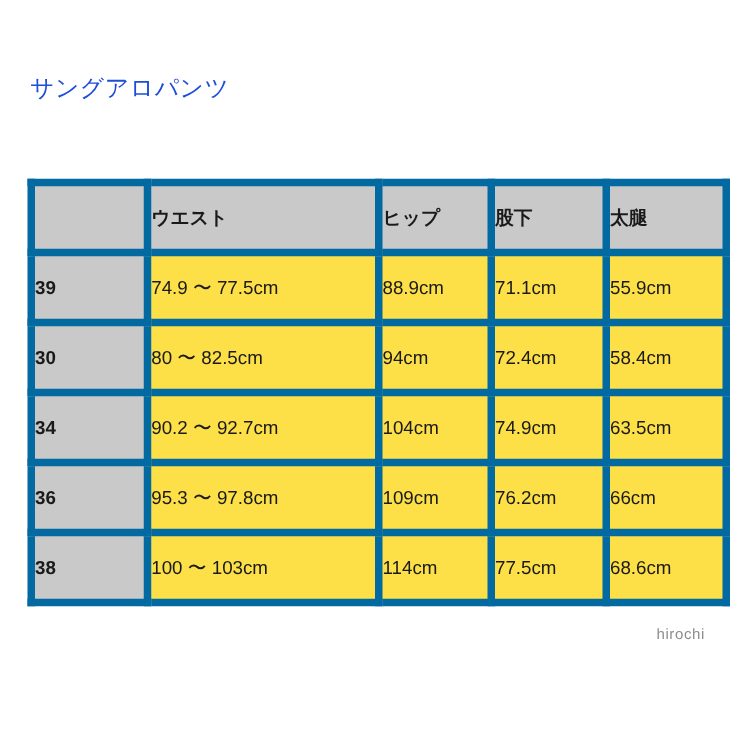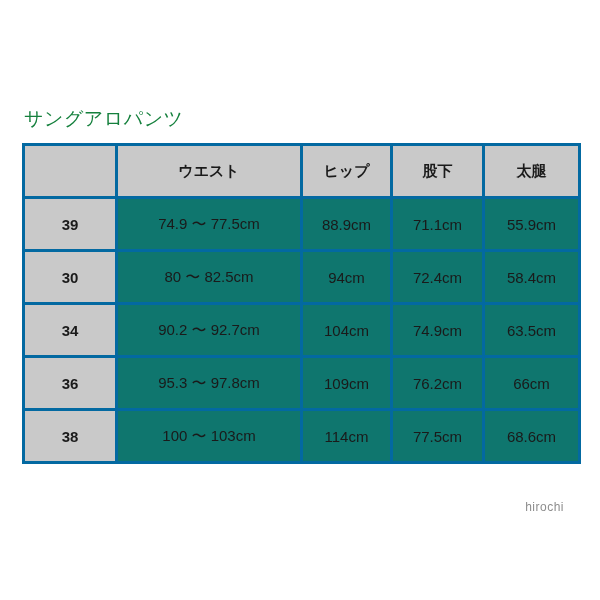--- a/index.html
+++ b/index.html
@@ -21,59 +21,58 @@
     width: 600px;
     height: 600px;
     background: #ffffff;
     box-sizing: border-box;
   }
   .title {
     position: absolute;
     left: 24px;
     top: 58px;
     font-size: 19px;
-    color: #15803d;
+    color: #1d4ed8;
     letter-spacing: 0.5px;
     white-space: nowrap;
-    margin-top: 48px;
   }
   .size-table {
     position: absolute;
     left: 22px;
     top: 143px;
     width: 556px;
     border-collapse: collapse;
     table-layout: fixed;
   }
   .size-table th,
   .size-table td {
-    border: 3px solid #0369a1;
+    border: 6px solid #0369a1;
     height: 50px;
-    text-align: center;
+    text-align: left;
     vertical-align: middle;
     font-size: 15px;
     color: #1a1a1a;
     font-weight: normal;
     padding: 0;
   }
   .size-table thead th {
     background: #c9c9c9;
     font-weight: bold;
     font-size: 15px;
   }
   .size-table thead th.corner {
     background: #c9c9c9;
   }
   .size-table tbody th.rowhead {
     background: #c9c9c9;
     font-weight: bold;
     font-size: 15px;
   }
   .size-table tbody td {
-    background: #0f766e;
+    background: #fde047;
   }
   col.c-size   { width: 93px; }
   col.c-waist  { width: 185px; }
   col.c-hip    { width: 90px; }
   col.c-inseam { width: 92px; }
   col.c-thigh  { width: 96px; }
   .watermark {
     position: absolute;
     right: 36px;
     top: 500px;

